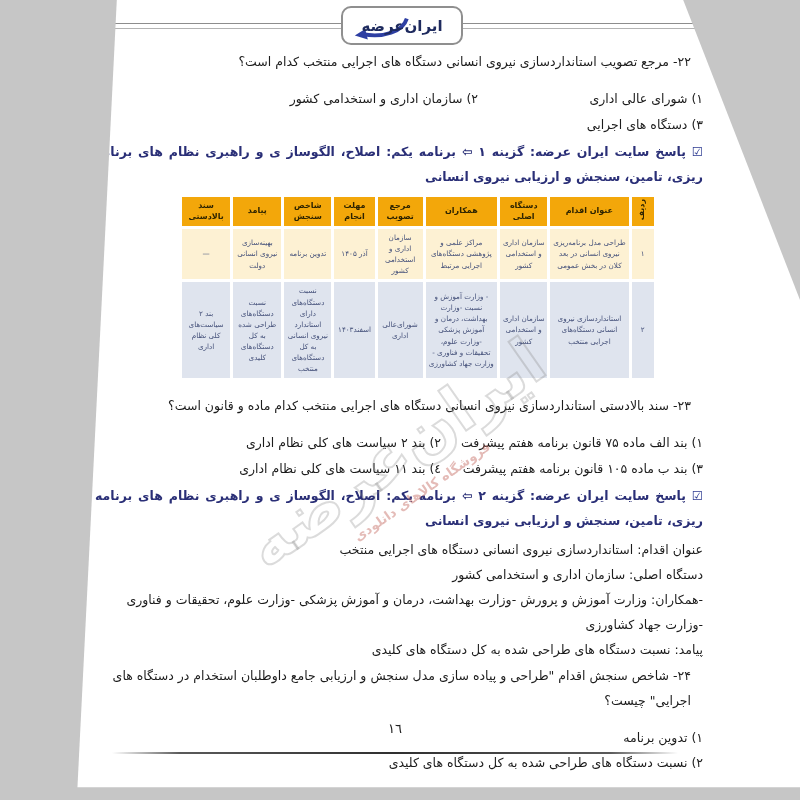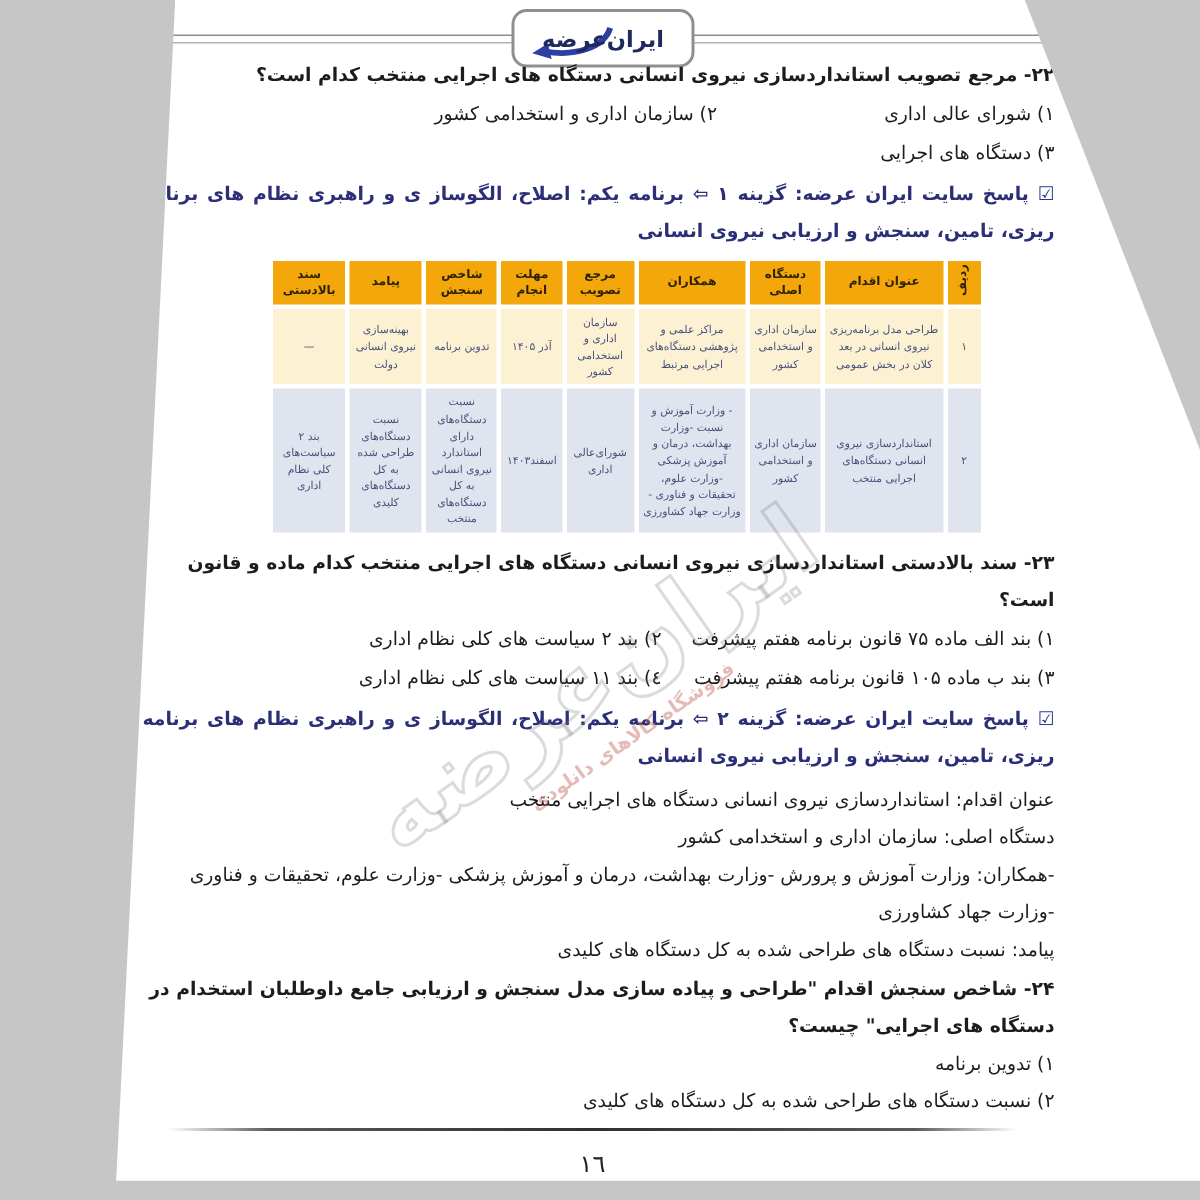--- a/index.html
+++ b/index.html
@@ -19,21 +19,21 @@
   .rule+.rule{margin-top:4px;background:#b3b3b3;}
   .logo{position:absolute;top:6px;left:341px;width:118px;height:35px;background:#fff;
         border:2px solid #8f8f8f;border-radius:10px;z-index:3;display:flex;align-items:center;
         justify-content:center;}
   .logo-text{font-weight:bold;font-size:15px;color:#1e2a5e;direction:rtl;z-index:2;}
   .logo svg{position:absolute;left:8px;bottom:1px;z-index:1;}
 
   
   .content{position:absolute;left:95px;top:37px;width:608px;direction:rtl;z-index:10;
            font-size:12.5px;line-height:25px;color:#1c1c1c;text-align:right;}
-  .q-title{margin:0;font-weight:bold;}
+  .q-title{margin:12px;font-weight:normal;}
   .opt-grid{display:grid;grid-template-columns:225px 1fr;line-height:26px;margin:1px 0 1px;}
   .opt-grid.wide{grid-template-columns:262px 1fr;}
   .answer{margin:1px 0 4px;color:#2a2f77;font-weight:bold;text-align:justify;}
   .chk{color:#2b3990;font-weight:normal;}
   .detail{margin:0;}
 
   
   table.itable{border-collapse:separate;border-spacing:3px;width:478px;margin:5px 46px 4px auto;
                table-layout:fixed;}
   table.itable th{background:#f3a70a;color:#2d2300;font-weight:bold;font-size:8px;line-height:1.35;
@@ -47,21 +47,21 @@
   
   .watermark{position:absolute;left:245px;top:355px;width:310px;height:210px;z-index:20;
              transform:rotate(-35deg);display:flex;flex-direction:column;align-items:center;
              justify-content:center;pointer-events:none;direction:rtl;}
   .wm-big{font-size:64px;font-weight:bold;color:transparent;-webkit-text-stroke:2px rgba(125,125,125,0.28);}
   .wm-small{font-size:13px;letter-spacing:3px;color:rgba(195,105,95,0.45);font-weight:bold;margin-top:2px;}
 
   
   .foot-line{position:absolute;left:112px;top:752px;width:566px;height:2px;z-index:10;
              background:linear-gradient(90deg,rgba(90,90,90,0),#5a5a5a 12%,#2f2f2f 50%,#5a5a5a 88%,rgba(90,90,90,0));}
-  .page-num{position:absolute;left:0;top:766px;width:790px;text-align:center;font-size:16px;
+  .page-num{position:absolute;left:0;top:721px;width:790px;text-align:center;font-size:13px;
             color:#222;z-index:10;}
   .book-title{position:absolute;left:148px;top:769px;font-size:11px;font-weight:bold;color:#111;
               direction:rtl;z-index:10;margin-top:17px;}
 </style>
 </head>
 <body>
 
 <div class="canvas">
   <div class="page"></div>
 

